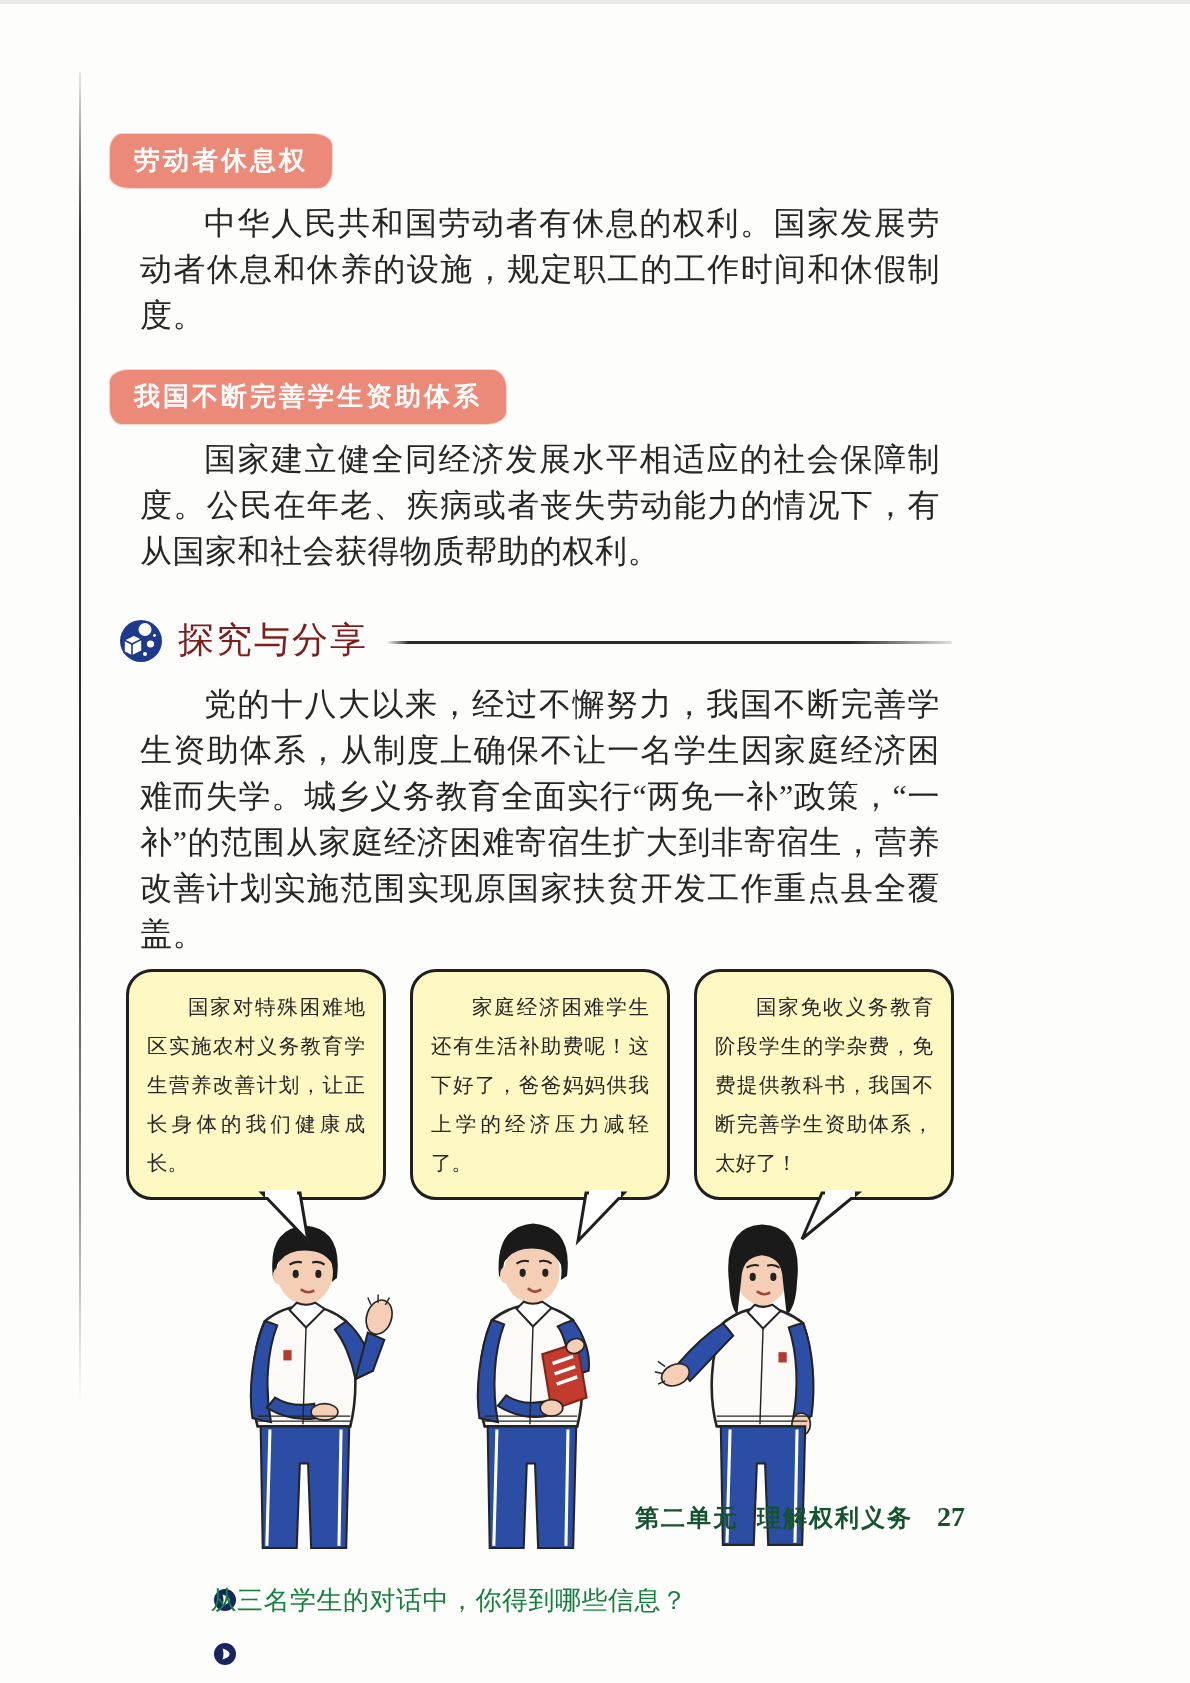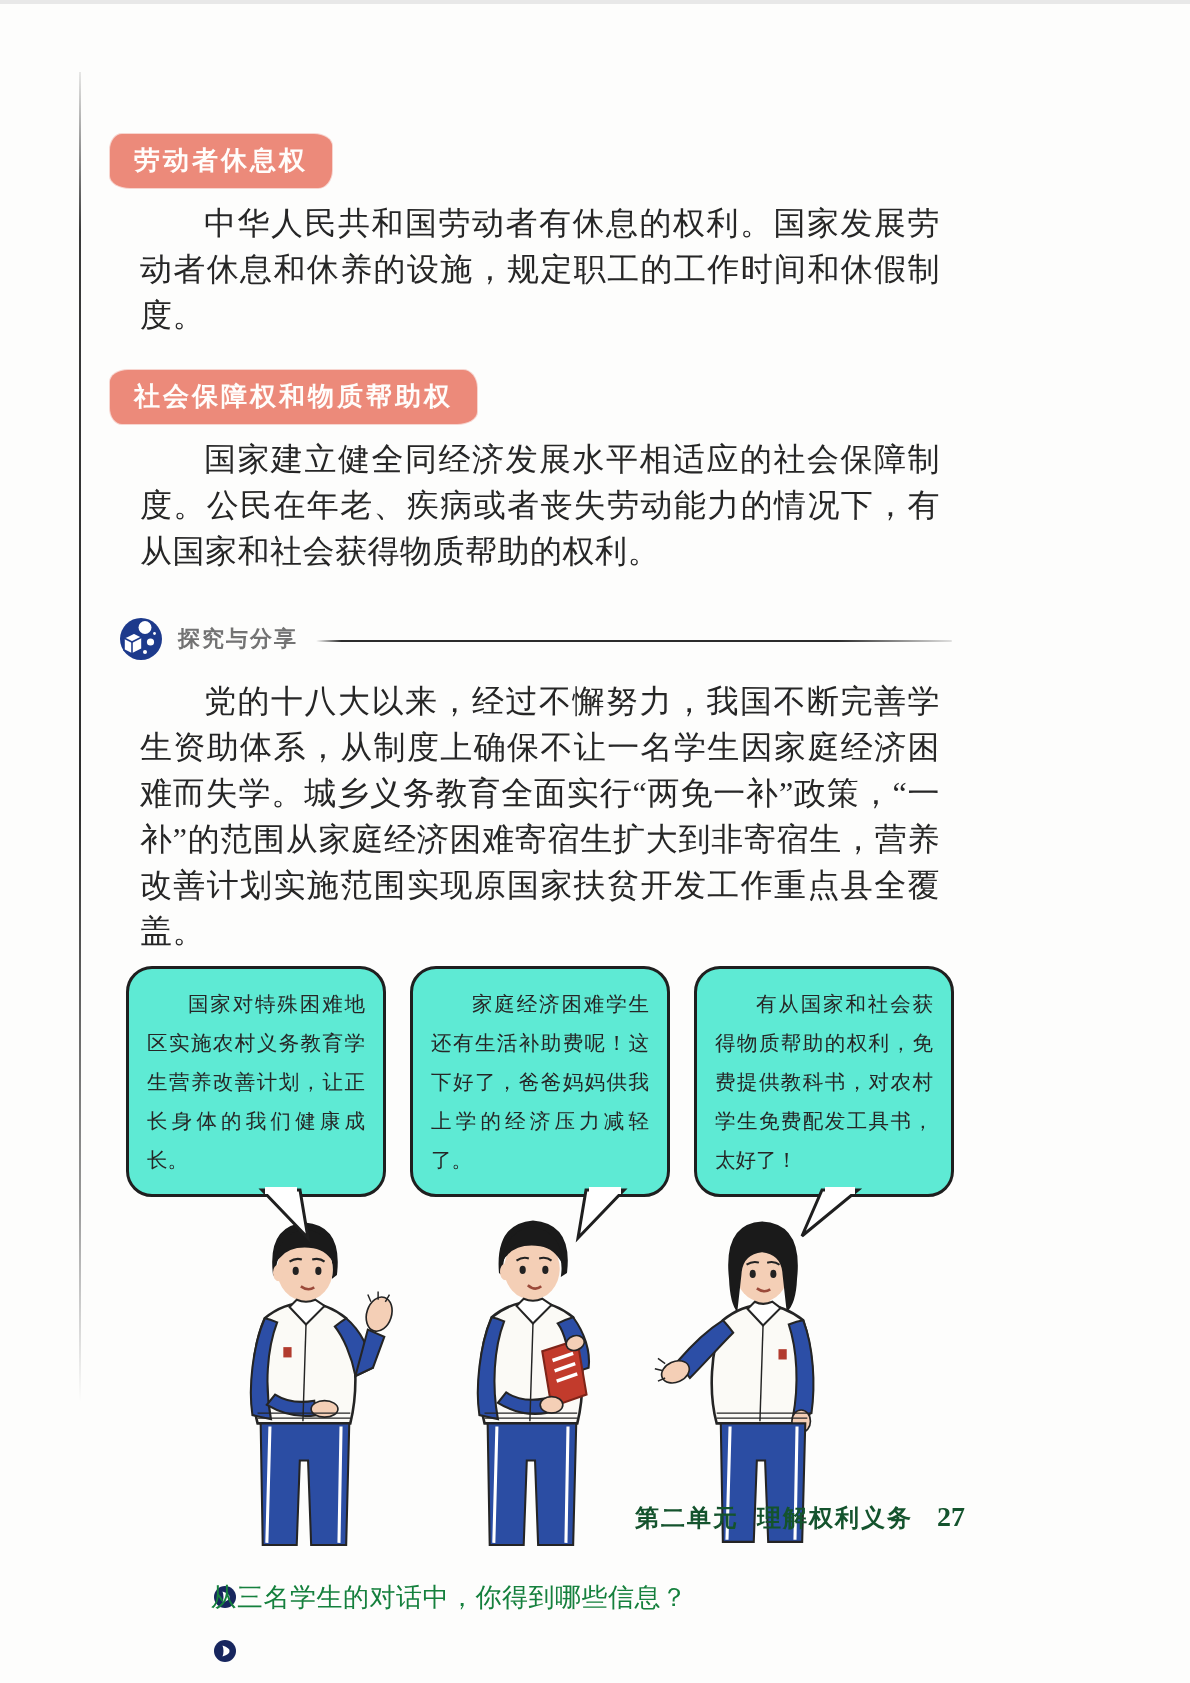--- a/index.html
+++ b/index.html
@@ -27,31 +27,31 @@
   .badge.b2 { border-radius:18px 14px 20px 12px / 12px 18px 12px 16px; }
   .body-text {
     margin-top:12px; font-size:32px; line-height:46px;
     text-indent:2em; text-align:justify; letter-spacing:.5px;
   }
   .sec2 { margin-top:32px; }
   .explore-header { display:flex; align-items:center; margin-top:42px; margin-left:-22px; }
   .explore-icon { width:46px; height:46px; flex:0 0 auto; }
   .explore-title {
     font-family:"Liberation Sans","DejaVu Sans",sans-serif;
-    font-size:22px; font-weight:bold; color:#737373; margin-left:14px; letter-spacing:2px;
+    font-size:36px; font-weight:normal; color:#7f1d1d; margin-left:14px; letter-spacing:2px;
   }
   .explore-rule {
     flex:1; height:2.5px; margin-left:18px; margin-right:-12px; margin-top:4px;
     background:linear-gradient(to right, rgba(40,40,40,0), #2c2c2c 4%, #2c2c2c 82%, rgba(60,60,60,.15));
     border-radius:2px;
   }
   .intro { margin-top:16px; }
   .bubble-row { position:relative; display:flex; gap:24px; margin-top:12px; margin-left:-14px; width:828px; }
   .bubble {
-    position:relative; flex:1; background:#5eead4;
+    position:relative; flex:1; background:#fef9c3;
     border:3px solid #1f1f1f; border-radius:26px;
     padding:16px 18px 14px 18px;
     font-size:20.5px; line-height:39px; text-indent:2em; text-align:justify;
   }
   .tail { position:absolute; bottom:-46px; height:52px; width:76px; z-index:3; }
   .tail svg { overflow:visible; }
   .students-row { display:flex; margin-top:10px; margin-left:52px; height:340px; }
   .students-row svg { flex:0 0 auto; }
   .questions { margin-top:26px; }
   .question {
@@ -76,21 +76,21 @@
   <div class="margin-line"></div>
 
   <div class="content">
 
     <div>
       <span class="badge">劳动者休息权</span>
       <p class="body-text">中华人民共和国劳动者有休息的权利。国家发展劳动者休息和休养的设施，规定职工的工作时间和休假制度。</p>
     </div>
 
     <div class="sec2">
-      <span class="badge b2">社会保障权和物质帮助权</span>
+      <span class="badge b2">我国不断完善学生资助体系</span>
       <p class="body-text">国家建立健全同经济发展水平相适应的社会保障制度。公民在年老、疾病或者丧失劳动能力的情况下，有从国家和社会获得物质帮助的权利。</p>
     </div>
 
     <div class="explore-header">
       <span class="explore-icon">
         <svg viewBox="0 0 46 46" width="46" height="46">
           <circle cx="23" cy="23" r="21" fill="#1d3a8c"></circle>
           <circle cx="27" cy="11.5" r="6.5" fill="#fff"></circle>
           <circle cx="32.5" cy="26" r="3.6" fill="#fff"></circle>
           <circle cx="27" cy="36" r="2" fill="#fff"></circle>
@@ -121,21 +121,21 @@
       <div class="bubble">
         <span>家庭经济困难学生还有生活补助费呢！这下好了，爸爸妈妈供我上学的经济压力减轻了。</span>
         <span class="tail" style="left:118px;">
           <svg viewBox="0 0 76 52" width="76" height="52">
             <path d="M14,2 L52,2 L6,50 Z" fill="#fff" stroke="#1f1f1f" stroke-width="3"></path>
             <rect x="17" y="-1" width="32" height="7" fill="#fff"></rect>
           </svg>
         </span>
       </div>
       <div class="bubble">
-        <span>有从国家和社会获得物质帮助的权利，免费提供教科书，对农村学生免费配发工具书，太好了！</span>
+        <span>国家免收义务教育阶段学生的学杂费，免费提供教科书，我国不断完善学生资助体系，太好了！</span>
         <span class="tail" style="left:62px;">
           <svg viewBox="0 0 76 52" width="76" height="52">
             <path d="M22,2 L58,2 L2,48 Z" fill="#fff" stroke="#1f1f1f" stroke-width="3"></path>
             <rect x="25" y="-1" width="30" height="7" fill="#fff"></rect>
           </svg>
         </span>
       </div>
     </div>
 
     <div class="students-row">

